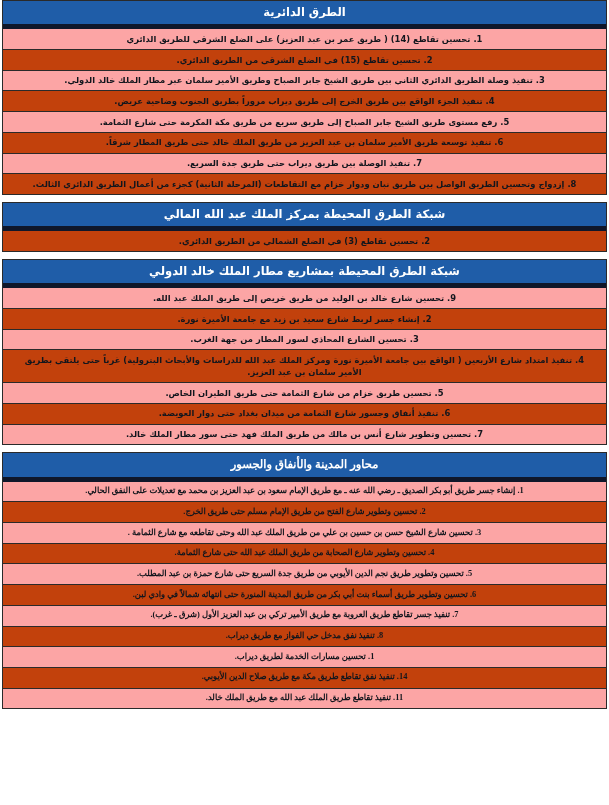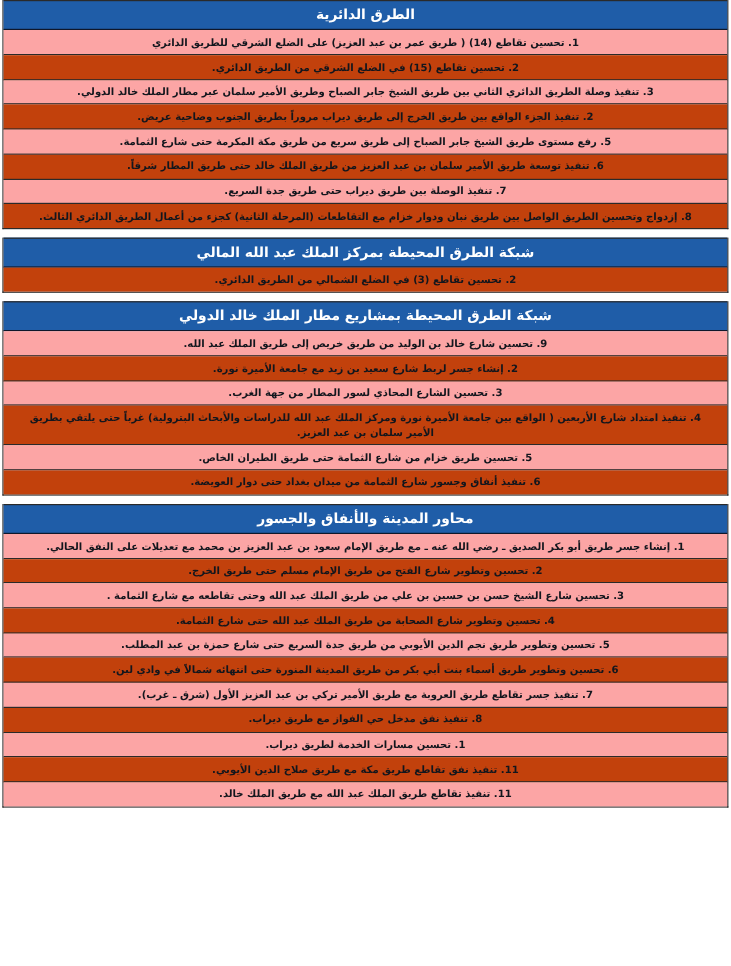--- a/index.html
+++ b/index.html
@@ -21,32 +21,32 @@
     display: flex;
     flex-direction: column;
   }
   .section {
     width: 100%;
     box-sizing: border-box;
     border: 1px solid #2a2a2a;
     border-top: none;
     margin-bottom: 7px;
   }
-  .section:last-child { margin-bottom: 0; }
+  .section:last-child { margin-bottom: 0; font-family: Liberation Serif, serif; }
 
   .sec-header {
     background: #1f5da8;
     color: #ffffff;
     text-align: center;
     font-weight: bold;
     font-size: 11.5px;
     letter-spacing: 0.2px;
     padding: 4px 6px 5px 6px;
     border-top: 1px solid #2a2a2a;
-    border-bottom: 1px solid #0f172a;
+    border-bottom: 5px solid #0f172a;
     line-height: 1.25;
   }
   .row {
     box-sizing: border-box;
     font-size: 8.4px;
     font-weight: bold;
     color: #12161d;
     text-align: center;
     padding: 3.5px 10px 4px 10px;
     line-height: 1.45;
@@ -61,50 +61,51 @@
 </head>
 <body>
 
 <div class="page">
 
   <div class="section">
     <div class="sec-header">الطرق الدائرية</div>
     <div class="row">1. تحسين تقاطع (14) ( طريق عمر بن عبد العزيز) على الضلع الشرقي للطريق الدائري</div>
     <div class="row alt">2. تحسين تقاطع (15) في الضلع الشرقي من الطريق الدائري.</div>
     <div class="row">3. تنفيذ وصلة الطريق الدائري الثاني بين طريق الشيخ جابر الصباح وطريق الأمير سلمان عبر مطار الملك خالد الدولي.</div>
-    <div class="row alt">2. تنفيذ الجزء الواقع بين طريق الخرج إلى طريق ديراب مروراً بطريق الجنوب وضاحية عريض.</div>
+    <div class="row alt">4. تنفيذ الجزء الواقع بين طريق الخرج إلى طريق ديراب مروراً بطريق الجنوب وضاحية عريض.</div>
     <div class="row">5. رفع مستوى طريق الشيخ جابر الصباح إلى طريق سريع من طريق مكة المكرمة حتى شارع الثمامة.</div>
     <div class="row alt">6. تنفيذ توسعة طريق الأمير سلمان بن عبد العزيز من طريق الملك خالد حتى طريق المطار شرقاً.</div>
     <div class="row">7. تنفيذ الوصلة بين طريق ديراب حتى طريق جدة السريع.</div>
     <div class="row alt">8. إزدواج وتحسين الطريق الواصل بين طريق نبان ودوار خزام مع التقاطعات (المرحلة الثانية) كجزء من أعمال الطريق الدائري الثالث.</div>
   </div>
 
   <div class="section">
     <div class="sec-header">شبكة الطرق المحيطة بمركز الملك عبد الله المالي</div>
     <div class="row alt">2. تحسين تقاطع (3) في الضلع الشمالي من الطريق الدائري.</div>
   </div>
 
   <div class="section">
     <div class="sec-header">شبكة الطرق المحيطة بمشاريع مطار الملك خالد الدولي</div>
     <div class="row">9. تحسين شارع خالد بن الوليد من طريق خريص إلى طريق الملك عبد الله.</div>
     <div class="row alt">2. إنشاء جسر لربط شارع سعيد بن زيد مع جامعة الأميرة نورة.</div>
     <div class="row">3. تحسين الشارع المحاذي لسور المطار من جهة الغرب.</div>
     <div class="row alt">4. تنفيذ امتداد شارع الأربعين ( الواقع بين جامعة الأميرة نورة ومركز الملك عبد الله للدراسات والأبحاث البترولية) غرباً حتى يلتقي بطريق الأمير سلمان بن عبد العزيز.</div>
     <div class="row">5. تحسين طريق خزام من شارع الثمامة حتى طريق الطيران الخاص.</div>
     <div class="row alt">6. تنفيذ أنفاق وجسور شارع الثمامة من ميدان بغداد حتى دوار العويضة.</div>
+    <div class="row">7. تحسين وتطوير شارع أنس بن مالك من طريق الملك فهد حتى سور مطار الملك خالد.</div>
   </div>
 
   <div class="section">
     <div class="sec-header">محاور المدينة والأنفاق والجسور</div>
     <div class="row">1. إنشاء جسر طريق أبو بكر الصديق ـ رضي الله عنه ـ مع طريق الإمام سعود بن عبد العزيز بن محمد مع تعديلات على النفق الحالي.</div>
     <div class="row alt">2. تحسين وتطوير شارع الفتح من طريق الإمام مسلم حتى طريق الخرج.</div>
     <div class="row">3. تحسين شارع الشيخ حسن بن حسين بن علي من طريق الملك عبد الله وحتى تقاطعه مع شارع الثمامة .</div>
     <div class="row alt">4. تحسين وتطوير شارع الصحابة من طريق الملك عبد الله حتى شارع الثمامة.</div>
     <div class="row">5. تحسين وتطوير طريق نجم الدين الأيوبي من طريق جدة السريع حتى شارع حمزة بن عبد المطلب.</div>
     <div class="row alt">6. تحسين وتطوير طريق أسماء بنت أبي بكر من طريق المدينة المنورة حتى انتهائه شمالاً في وادي لبن.</div>
     <div class="row">7. تنفيذ جسر تقاطع طريق العروبة مع طريق الأمير تركي بن عبد العزيز الأول (شرق ـ غرب).</div>
     <div class="row alt">8. تنفيذ نفق مدخل حي الفواز مع طريق ديراب.</div>
     <div class="row">1. تحسين مسارات الخدمة لطريق ديراب.</div>
-    <div class="row alt">11. تنفيذ نفق تقاطع طريق مكة مع طريق صلاح الدين الأيوبي.</div>
+    <div class="row alt">14. تنفيذ نفق تقاطع طريق مكة مع طريق صلاح الدين الأيوبي.</div>
     <div class="row">11. تنفيذ تقاطع طريق الملك عبد الله مع طريق الملك خالد.</div>
   </div>
 
 </div>
 
 </body></html>

